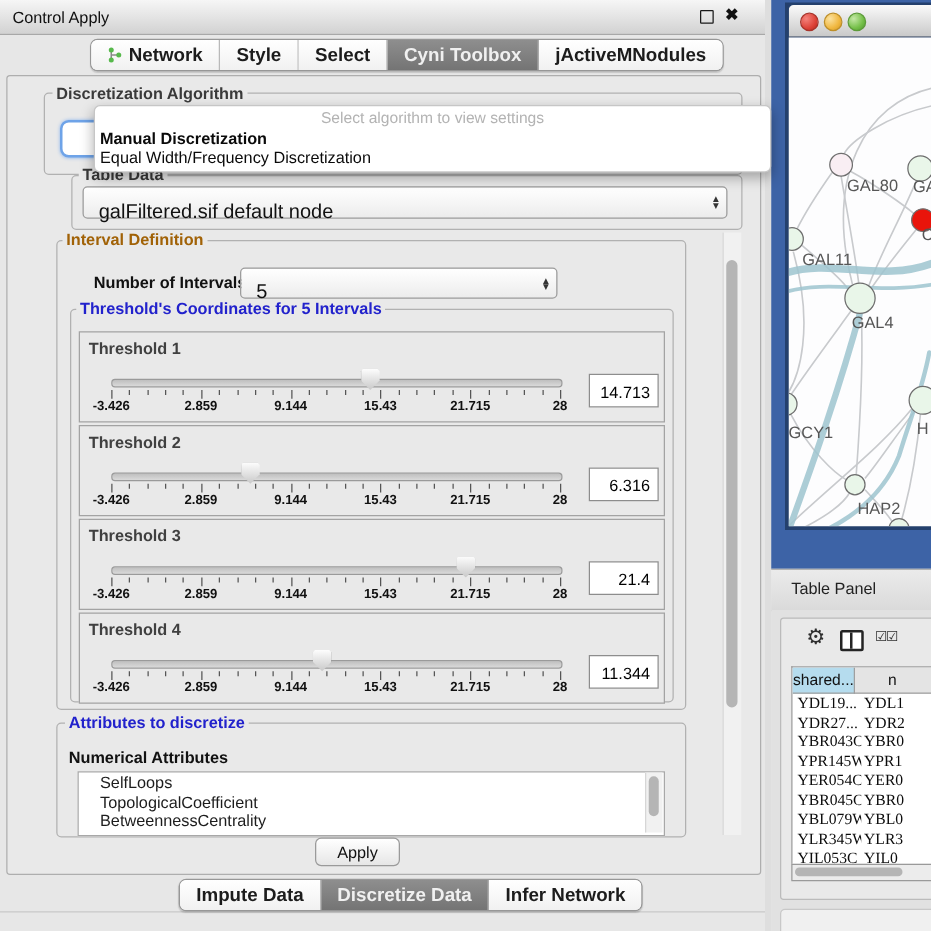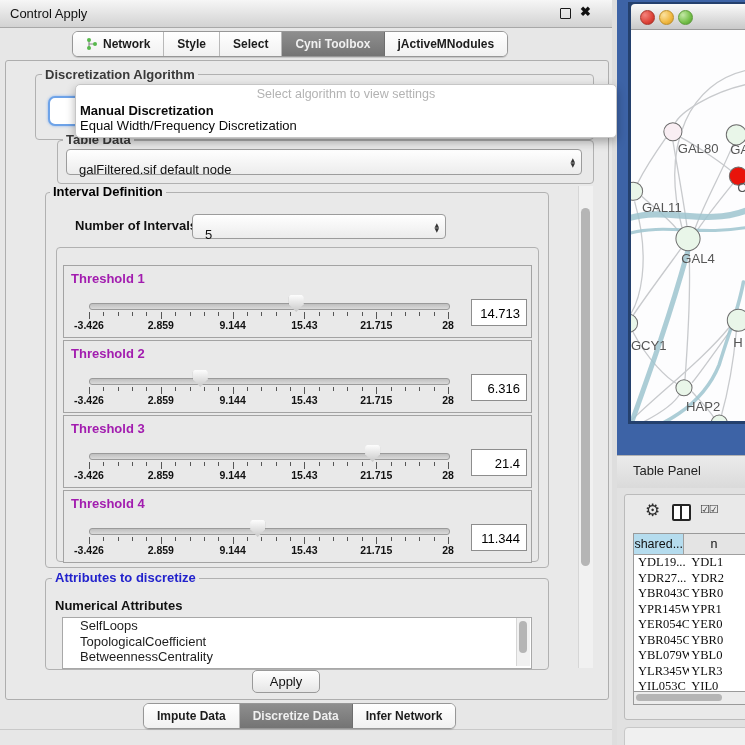--- a/index.html
+++ b/index.html
@@ -15,42 +15,42 @@
   #cp-titlebar{left:0;top:0;width:612px;height:27px;
     background:linear-gradient(#f6f6f6,#d2d2d2);
     border-bottom:1px solid #a8a8a8;}
   #cp-title{left:10px;top:6px;font-size:13px;color:#111;}
   #cp-float{left:560px;top:8px;width:9px;height:9px;border:1.5px solid #1a1a1a;border-radius:1px;background:transparent;}
   #cp-close{left:580px;top:4px;font-size:13px;color:#111;font-weight:bold;}
 
   
   .segbar{display:flex;height:24px;border:1px solid #979797;border-radius:6px;
     background:#fdfdfd;box-shadow:0 1px 1px rgba(0,0,0,.15);overflow:hidden;}
-  .seg{display:flex;align-items:center;gap:5px;padding:0 13px;font-size:12px;font-weight:600;
+  .seg{display:flex;align-items:center;gap:5px;padding:0 13px;font-size:15px;font-weight:600;
     color:#1c1c1c;border-right:1px solid #b9b9b9;background:linear-gradient(#ffffff,#f1f1f1);white-space:nowrap;}
   .seg:last-child{border-right:none;}
   .seg.sel{background:linear-gradient(#8e8e8e,#747474);color:#f0f0f0;border-right-color:#6e6e6e;}
   #top-tabs{left:72px;top:31px;}
   #bottom-tabs{left:143px;top:703px;}
   .net-ic{display:inline-block;width:12px;height:14px;}
 
   #cp-body{left:5px;top:60px;width:602px;height:638px;
     border:1px solid #aeaeae;border-radius:3px;background:#e9e9e9;}
   #cp-bottom-line{left:0;top:729px;width:612px;height:1px;background:#c9c9c9;}
 
   
   .group{border:1px solid #b1b1b1;border-radius:4px;background:transparent;}
   .gtitle{position:absolute;background:#e9e9e9;padding:0 3px;font-size:13px;font-weight:bold;line-height:14px;}
   .gtitle.gray{color:#3a3a3a;}
-  .gtitle.green{color:#000000;}
+  .gtitle.green{color:#a16207;}
   .gtitle.blue{color:#2222cc;}
 
   
   .combo{background:linear-gradient(#ffffff,#ececec);border:1px solid #9c9c9c;border-radius:4px;}
-  .combo .cv{position:absolute;left:12px;top:15px;bottom:0;display:flex;align-items:center;font-size:13px;color:#111;}
+  .combo .cv{position:absolute;left:12px;top:15px;bottom:0;display:flex;align-items:center;font-size:16px;color:#111;}
   .stepper{position:absolute;right:6px;top:50%;transform:translateY(-50%);
     font-size:6px;line-height:5px;color:#333;text-align:center;font-family:"DejaVu Sans",sans-serif;}
 
   
   #algo-combo{left:48px;top:96px;width:552px;height:26px;background:#fff;
     border:2px solid #6ea3e8;border-radius:7px;box-shadow:0 0 3px #8ab4ee;}
   #algo-combo .btn{position:absolute;right:3px;top:2px;width:20px;height:18px;border:1px solid #a8a8a8;
     border-radius:4px;background:linear-gradient(#fff,#dcdcdc);}
 
   
@@ -59,21 +59,21 @@
   #algo-popup .hint{position:absolute;left:0;right:0;top:2px;text-align:center;font-size:12.5px;color:#b3b3b3;}
   #algo-popup .opt{position:absolute;left:4px;right:4px;height:15px;font-size:13px;color:#0a0a0a;line-height:15px;}
   #algo-popup .opt.b{font-weight:bold;}
 
   
   .sb-track-v{background:#f1f1f1;border-left:1px solid #d6d6d6;}
   .sb-thumb{background:#b5b5b5;border-radius:5px;}
 
   
   .thr-panel{position:absolute;left:0;width:467px;height:71px;border:1px solid #a3a3a3;background:#e9e9e9;}
-  .thr-label{position:absolute;left:7px;top:5px;font-size:13px;font-weight:bold;color:#a21caf;}
+  .thr-label{position:absolute;left:7px;top:5px;font-size:13px;font-weight:bold;color:#404040;}
   .thr-track{position:absolute;left:25px;top:37px;width:359px;height:5px;border:1px solid #9a9a9a;
     border-radius:3px;background:linear-gradient(#bfbfbf,#dadada);}
   .thr-thumb{position:absolute;top:29px;width:15px;height:17px;
     background:linear-gradient(#fdfdfd,#c9c9c9);
     clip-path:polygon(12% 0,88% 0,100% 12%,100% 55%,50% 100%,0 55%,0 12%);
     filter:drop-shadow(0 0 1px #777);}
   .tick{position:absolute;width:1px;background:#555;}
   .tlab{position:absolute;top:53px;transform:translateX(-50%);font-size:10.5px;font-weight:600;color:#111;}
   .thr-value{position:absolute;left:407px;top:33px;width:56px;height:27px;background:#fff;
     border:1px solid #8d8d8d;font-size:13px;color:#000;text-align:right;line-height:27px;padding-right:6px;box-sizing:border-box;}
@@ -192,20 +192,21 @@
   <div class="abs group" style="left:45px;top:192px;width:502px;height:374px;"></div>
   <div class="gtitle green" style="left:50px;top:185px;">Interval Definition</div>
 
   <div class="abs" style="left:75px;top:218px;font-size:13px;font-weight:bold;color:#111;">Number of Intervals</div>
   <div class="abs combo" style="left:192px;top:214px;width:252px;height:23px;">
     <div class="cv">5</div>
     <div class="stepper">▲<br>▼</div>
   </div>
 
   <div class="abs group" style="left:56px;top:247px;width:481px;height:313px;"></div>
+  <div class="gtitle blue" style="left:61px;top:240px;">Threshold's Coordinates for 5 Intervals</div>
   <div class="abs" id="thr-container" style="left:63px;top:265px;width:467px;height:296px;">
       <div class="thr-panel" style="top: 0px;">
         <div class="thr-label">Threshold 1</div>
         <div class="thr-track"></div>
         <div class="thr-thumb" style="left: 224.714px;"></div>
         <div class="tick" style="left: 25px; top: 46px; height: 7px;"></div>
         <div class="tick" style="left: 39.36px; top: 46px; height: 4px;"></div>
         <div class="tick" style="left: 53.72px; top: 46px; height: 4px;"></div>
         <div class="tick" style="left: 68.08px; top: 46px; height: 4px;"></div>
         <div class="tick" style="left: 82.44px; top: 46px; height: 4px;"></div>

